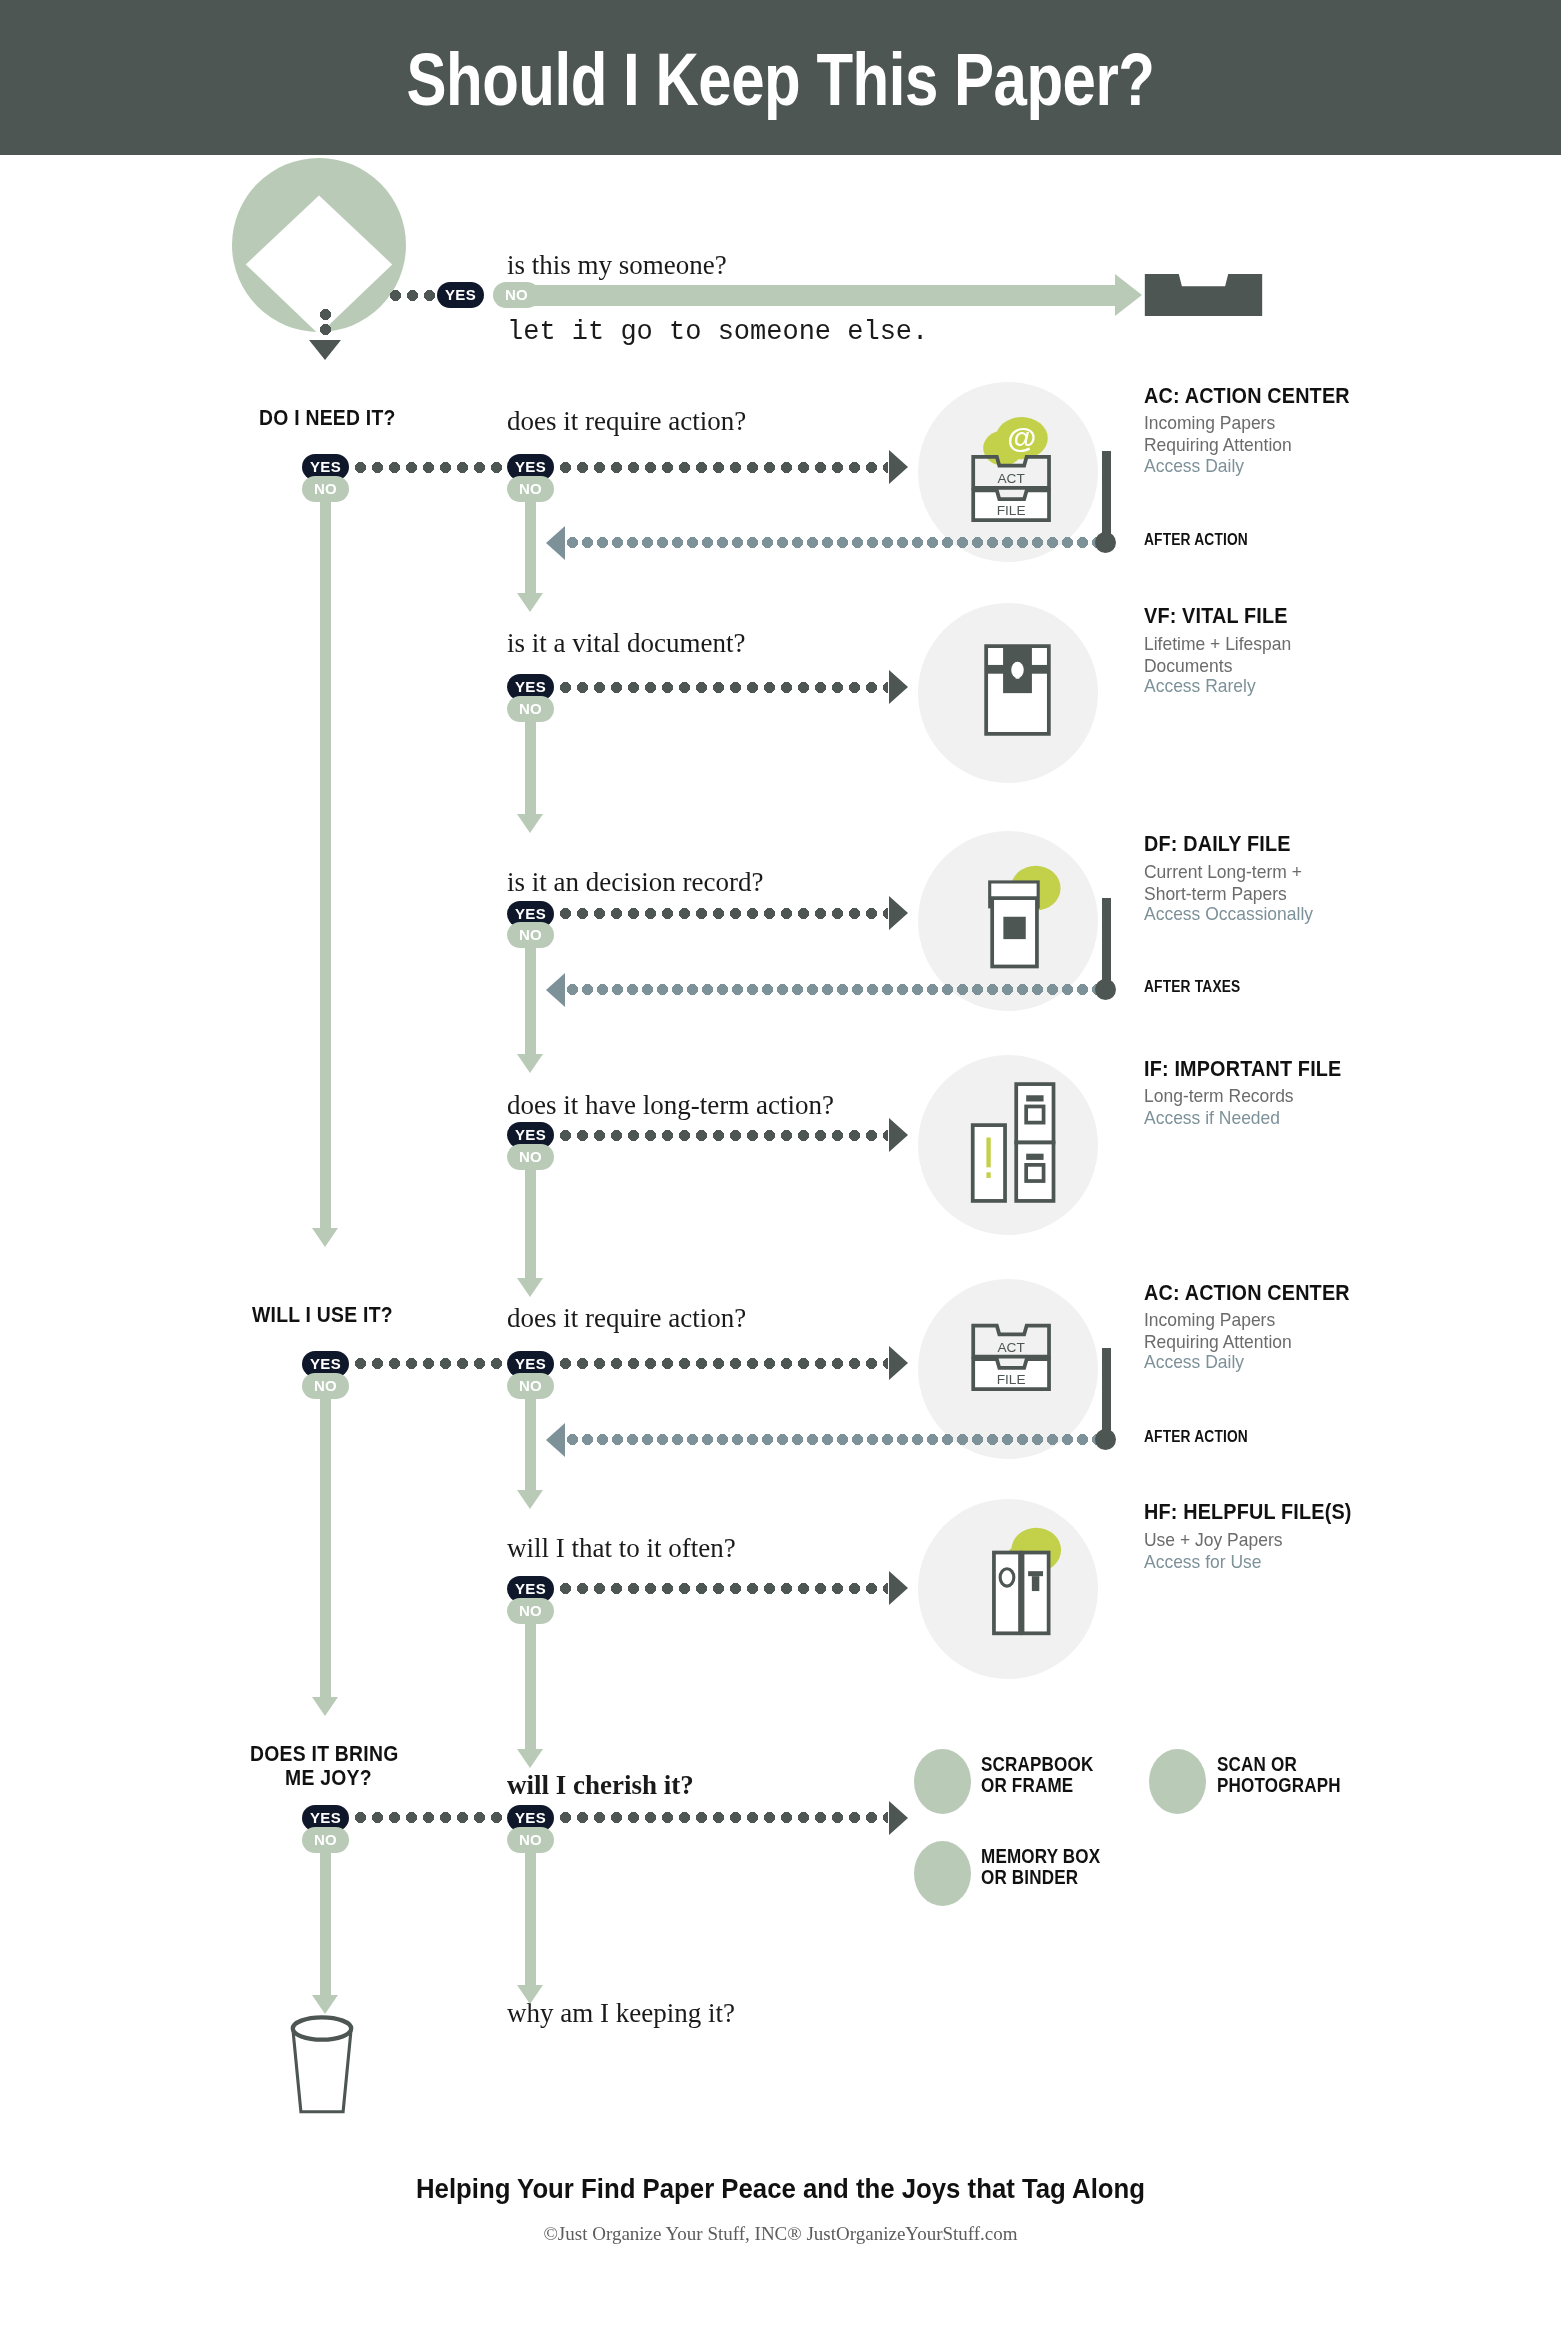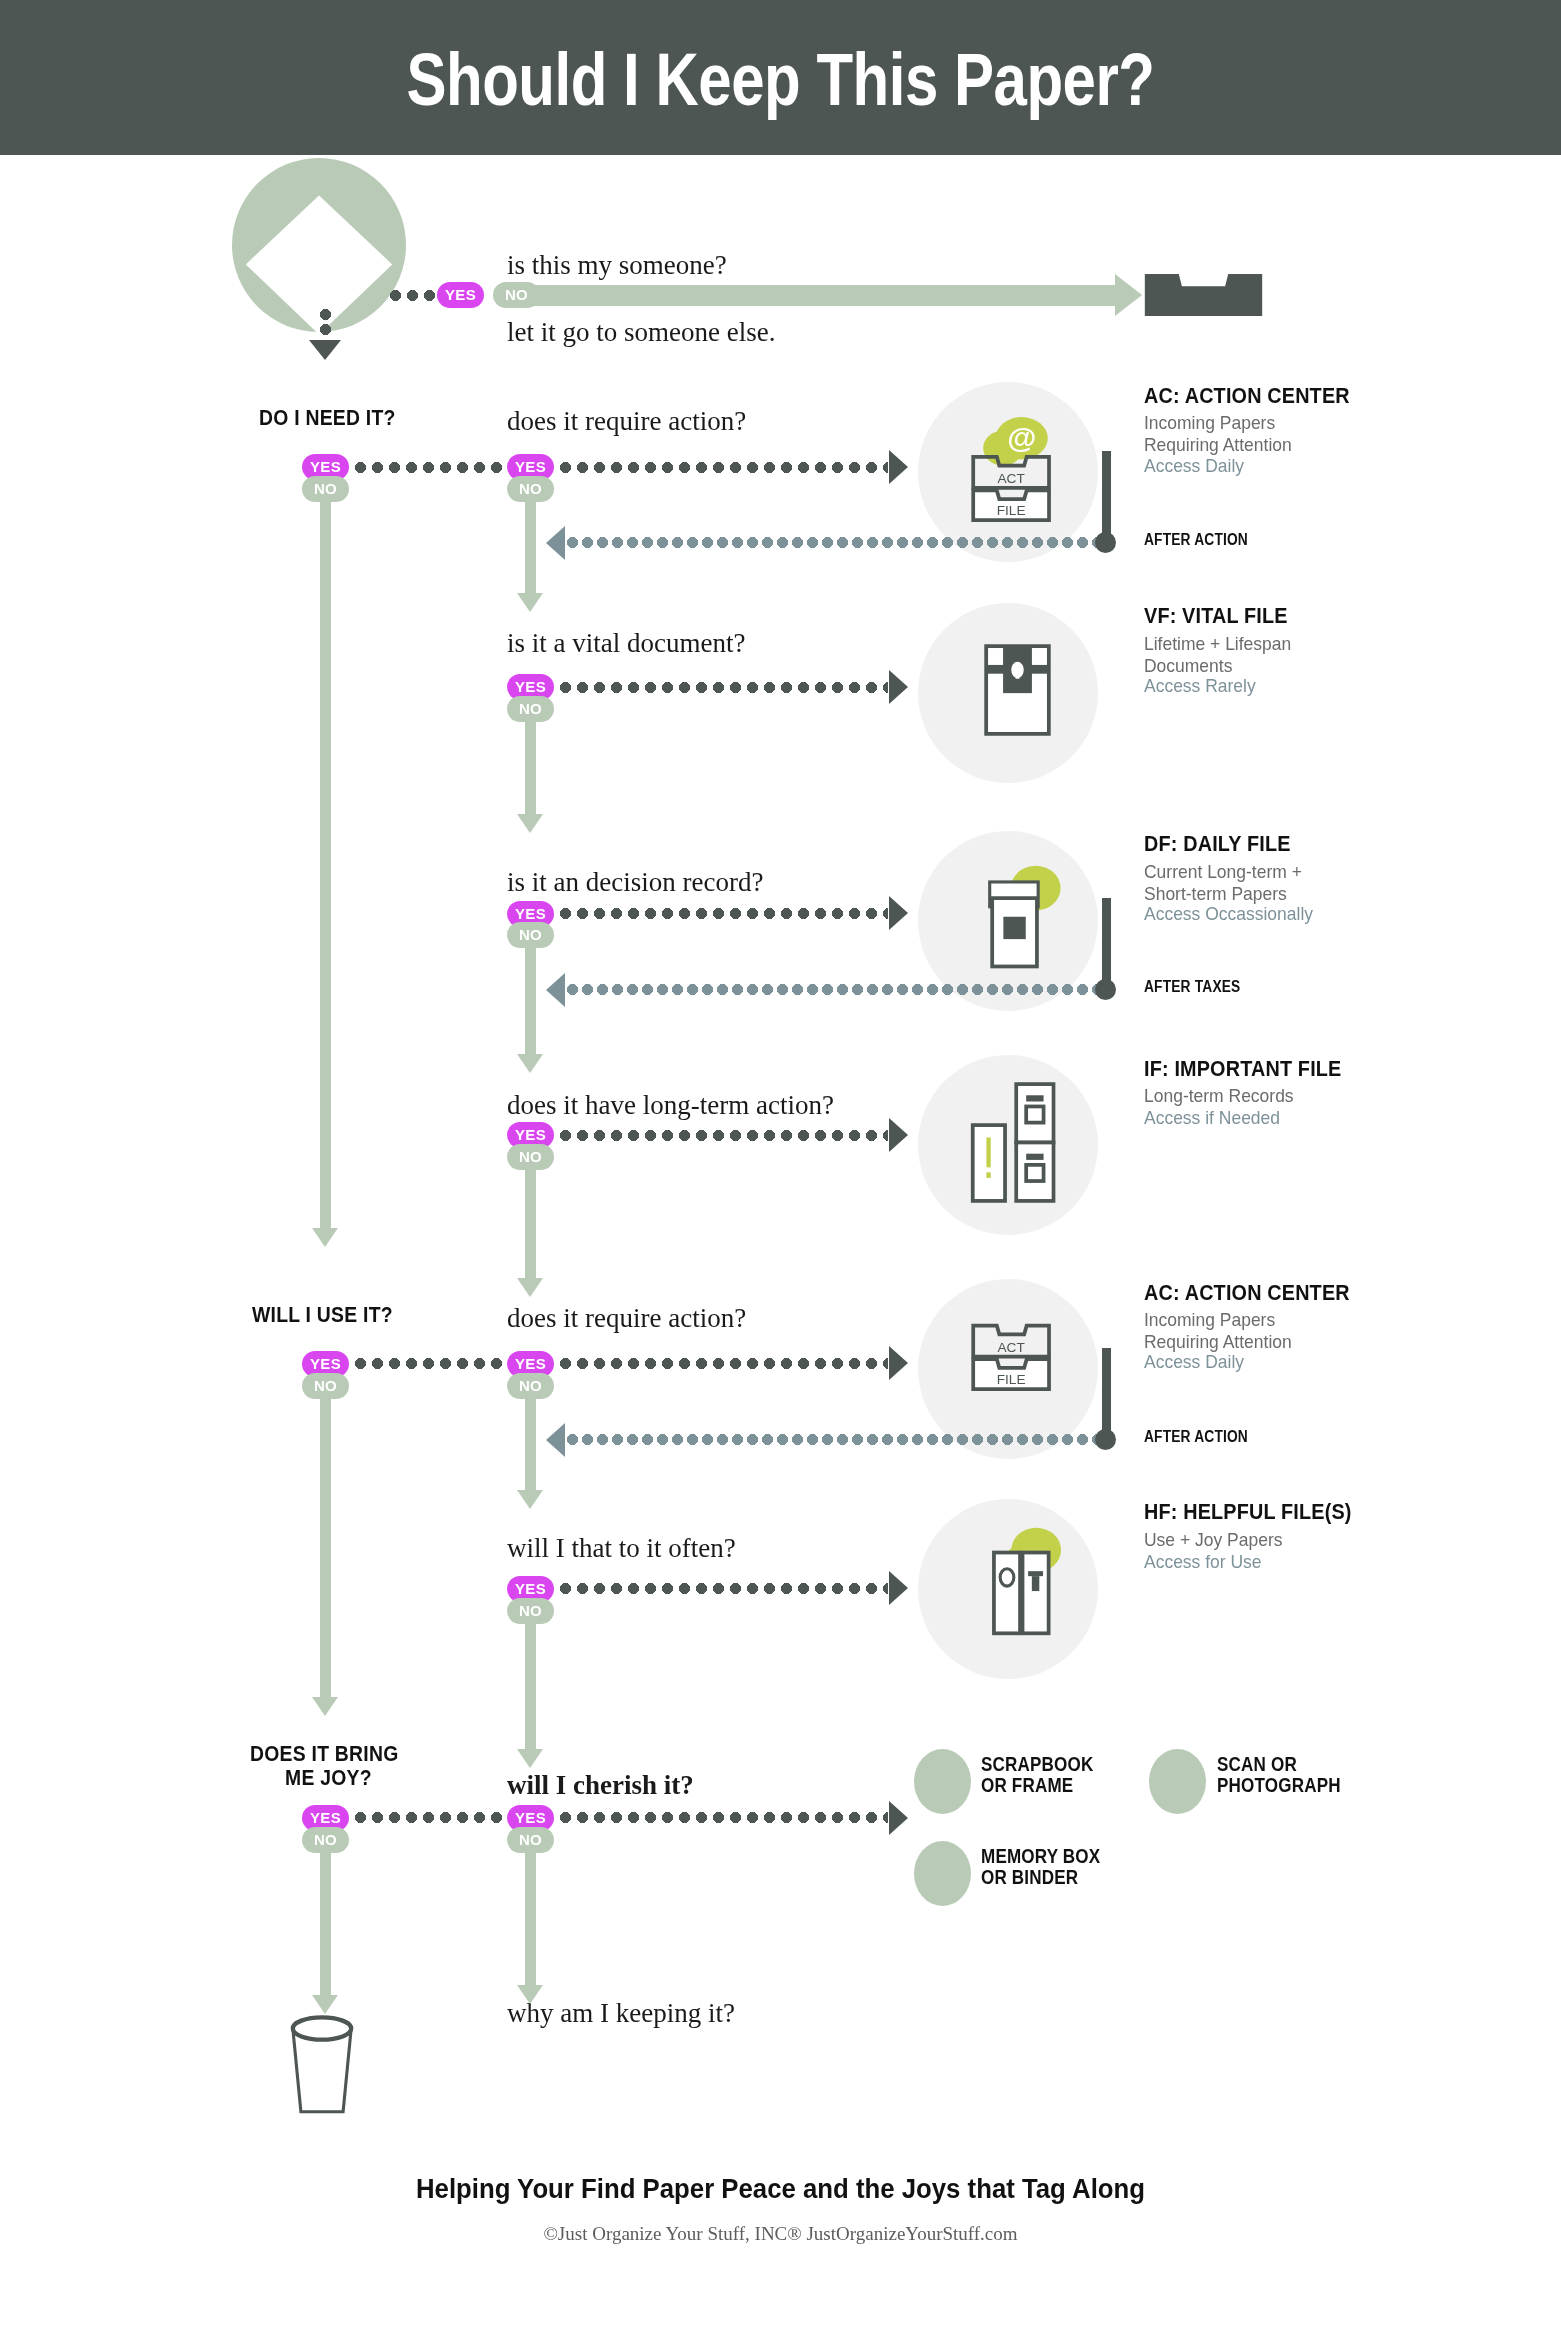--- a/index.html
+++ b/index.html
@@ -21,21 +21,21 @@
          font-family:"Liberation Serif",serif;}
   .sect{position:absolute;color:#111;font-weight:bold;font-size:22.5px;
         line-height:24px;letter-spacing:0.3px;white-space:nowrap;
         font-family:"Liberation Sans",sans-serif;transform:scaleX(.86);
         transform-origin:0 0;}
 
   .yes,.no{position:absolute;width:47px;height:26px;border-radius:13px;
            color:#fff;font-size:15px;font-weight:bold;text-align:center;
            line-height:26px;letter-spacing:0.3px;
            font-family:"Liberation Sans",sans-serif;z-index:6;}
-  .yes{background:#d946ef;}
+  .yes{background:#0f172a;}
   .no{background:#b9cbb7;}
 
   
   .pipe{position:absolute;width:10.6px;background:#b9cbb7;z-index:1;}
   .pipehead{position:absolute;width:0;height:0;border-left:13.7px solid transparent;
             border-right:13.7px solid transparent;border-top:19px solid #b9cbb7;z-index:1;}
 
   
   .dots{position:absolute;height:11.2px;z-index:2;
         background-image:radial-gradient(circle closest-side,#4d5652 99%,transparent 100%);
@@ -106,21 +106,21 @@
     </defs>
     <ellipse cx="139" cy="139" rx="139" ry="139" fill="#b9cbb7" mask="url(#logomask)"></ellipse>
   </svg>
 </div>
 
 <div class="dots" style="left:387px;top:290px;width:50px;"></div>
 <div class="yes" style="left:437px;top:282px;">YES</div>
 <div class="no" style="left:493px;top:282px;">NO</div>
 
 <div class="qtext" style="left:507px;top:250px;">is this my someone?</div>
-<div class="qtext" style="left:507px;top:317px;">let it go to someone else.</div>
+<div class="qtext" style="left:507px;top:317px;font-family:Liberation Mono, monospace;">let it go to someone else.</div>
 
 <div class="bigarrow" style="left:528px;top:285px;width:587px;"></div>
 <div class="bigarrowhead" style="left:1115px;top:274px;"></div>
 
 <div style="position:absolute;left:1144px;top:274px;">
   <svg width="119" height="42" viewBox="0 0 190 68">
     <path d="M0,0 L55,0 L60,20 L130,20 L135,0 L190,0 L190,68 L0,68 Z" fill="#4d5652"></path>
   </svg>
 </div>
 

